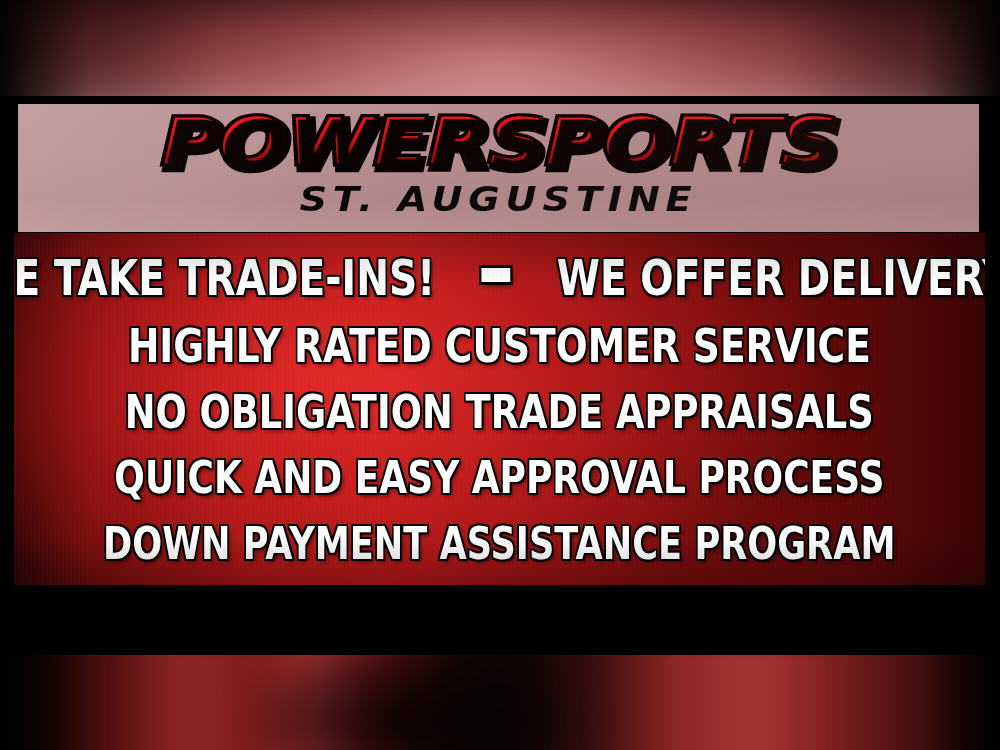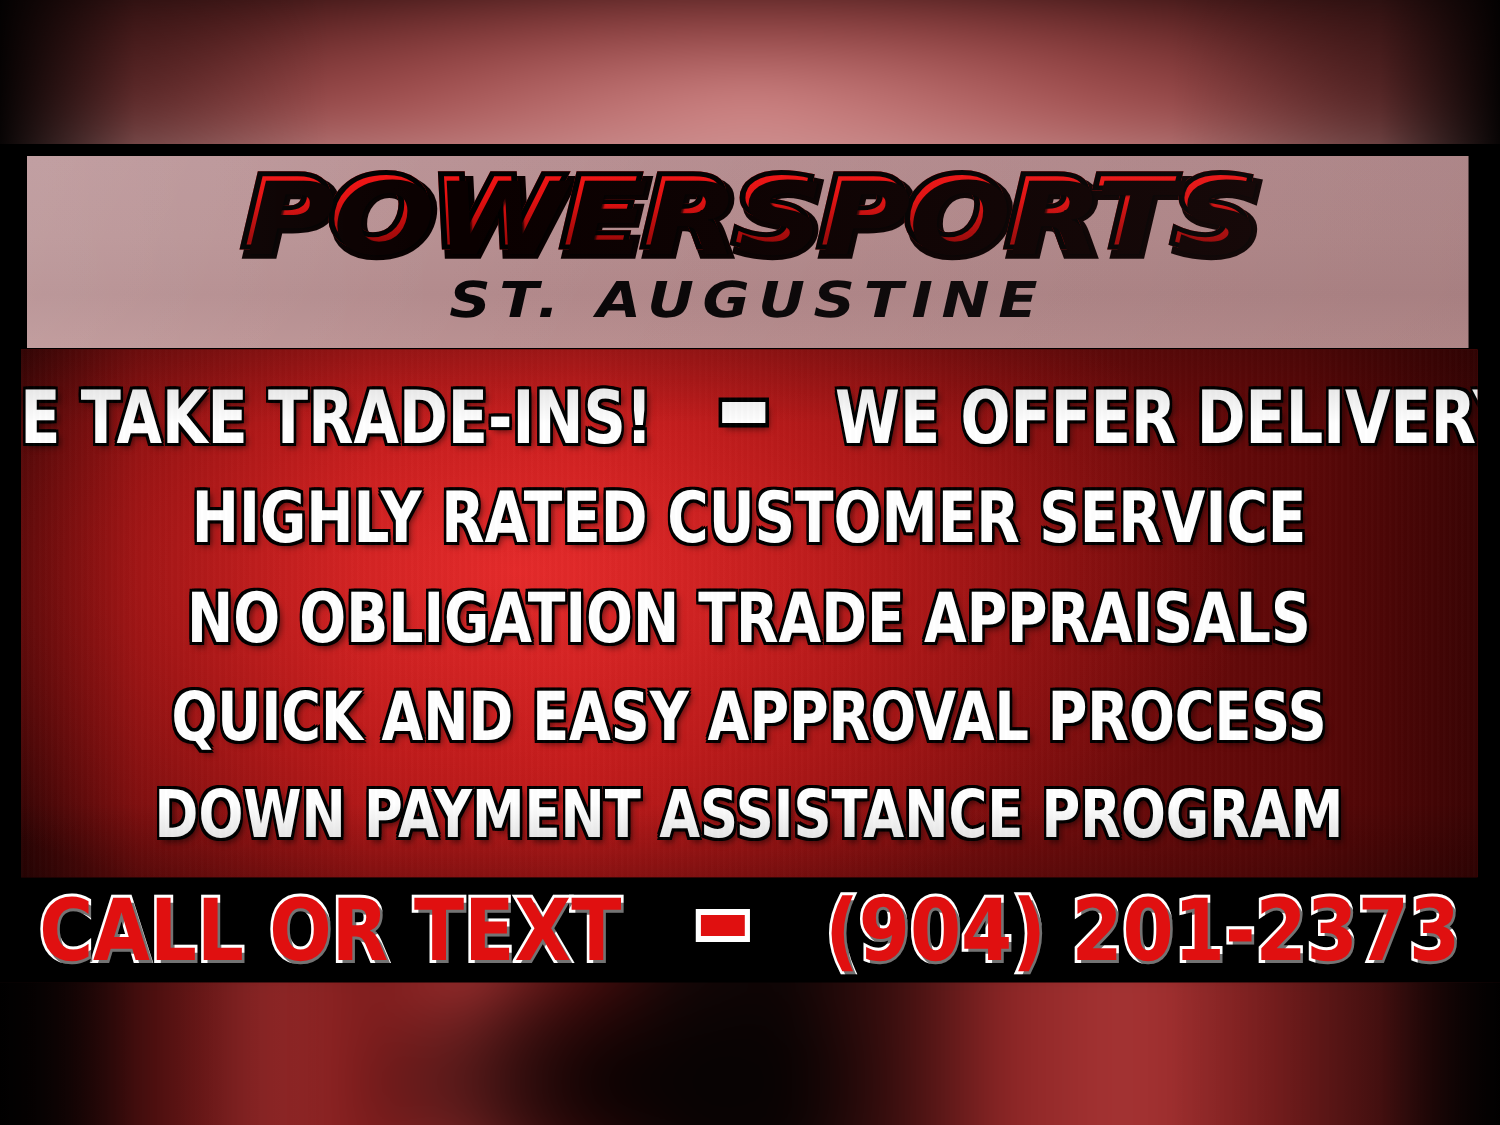--- a/index.html
+++ b/index.html
@@ -310,27 +310,20 @@
       </div>
 
       <div class="bullet-line bullet-line-2">HIGHLY RATED CUSTOMER SERVICE</div>
       <div class="bullet-line bullet-line-3">NO OBLIGATION TRADE APPRAISALS</div>
       <div class="bullet-line bullet-line-4">QUICK AND EASY APPROVAL PROCESS</div>
       <div class="bullet-line bullet-line-5">DOWN PAYMENT ASSISTANCE PROGRAM</div>
 
     </div>
   </div>
 
-  <div class="cta-bar">
-    <div class="cta-inner">
-      <span class="cta-text">CALL OR TEXT</span>
-      <span class="cta-dash"></span>
-      <span class="cta-text">(904) 201-2373</span>
-    </div>
-  </div>
 
   <div class="frame-bottom-rule"></div>
 
   <div class="backdrop backdrop-bottom">
     <div class="blurlayer"></div>
     <div class="backdrop-vignette"></div>
   </div>
 
 </div>
 

